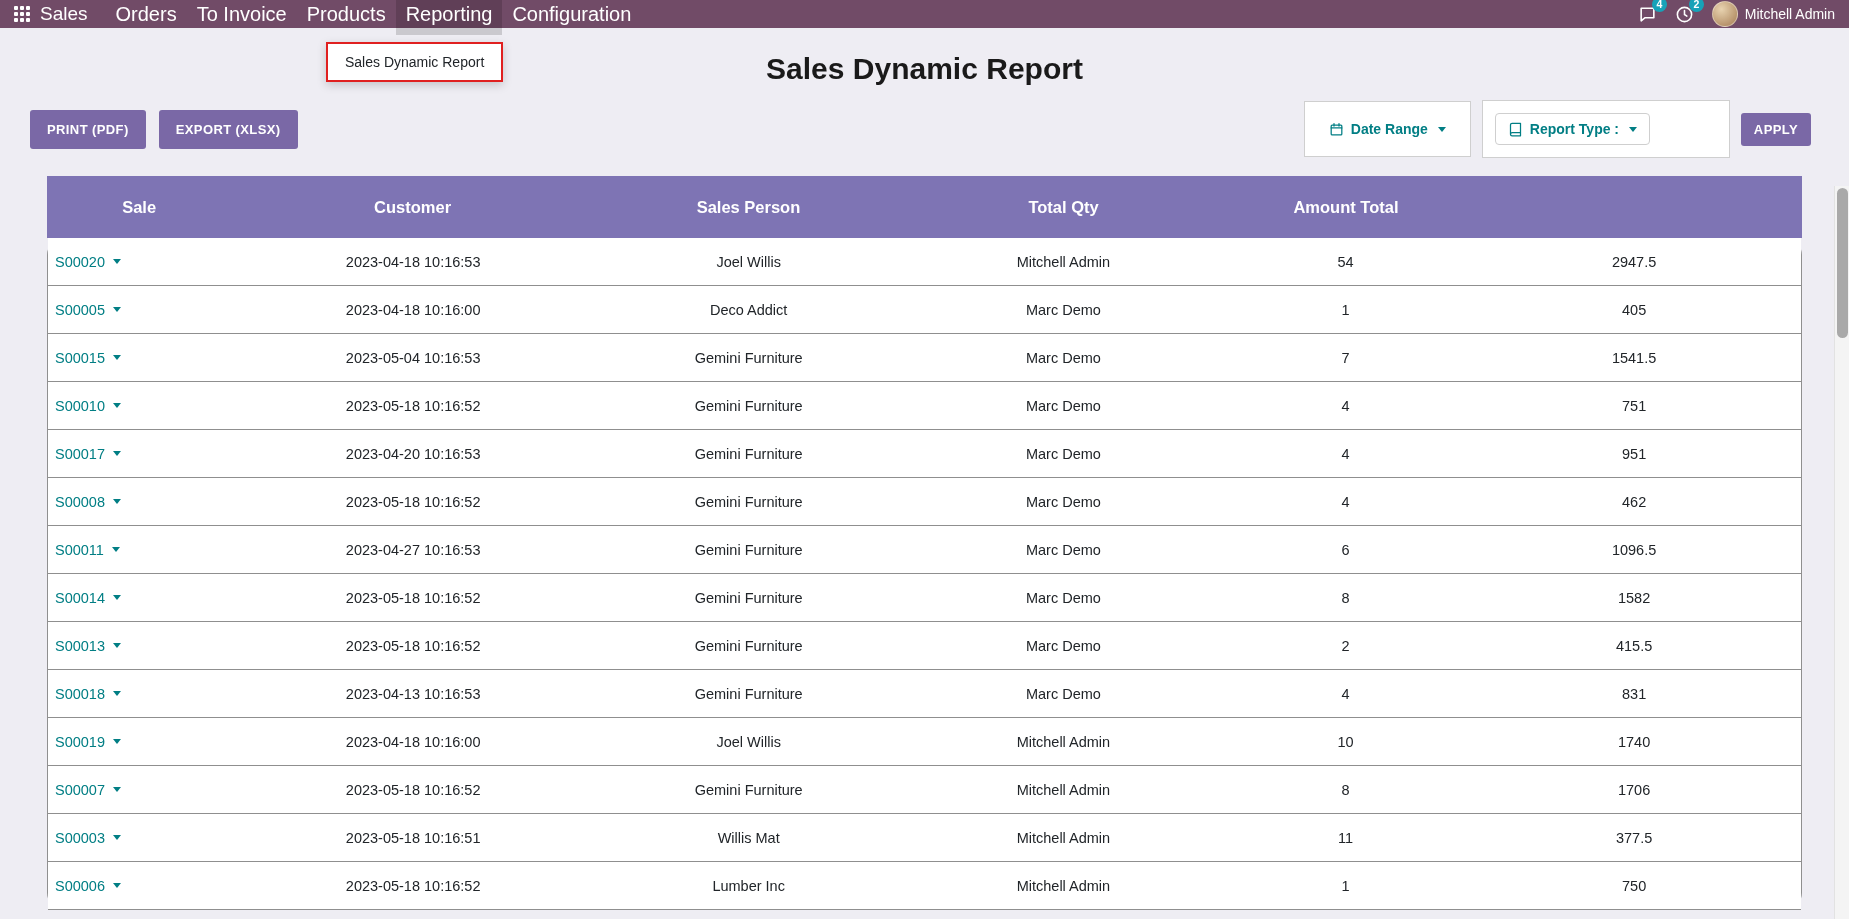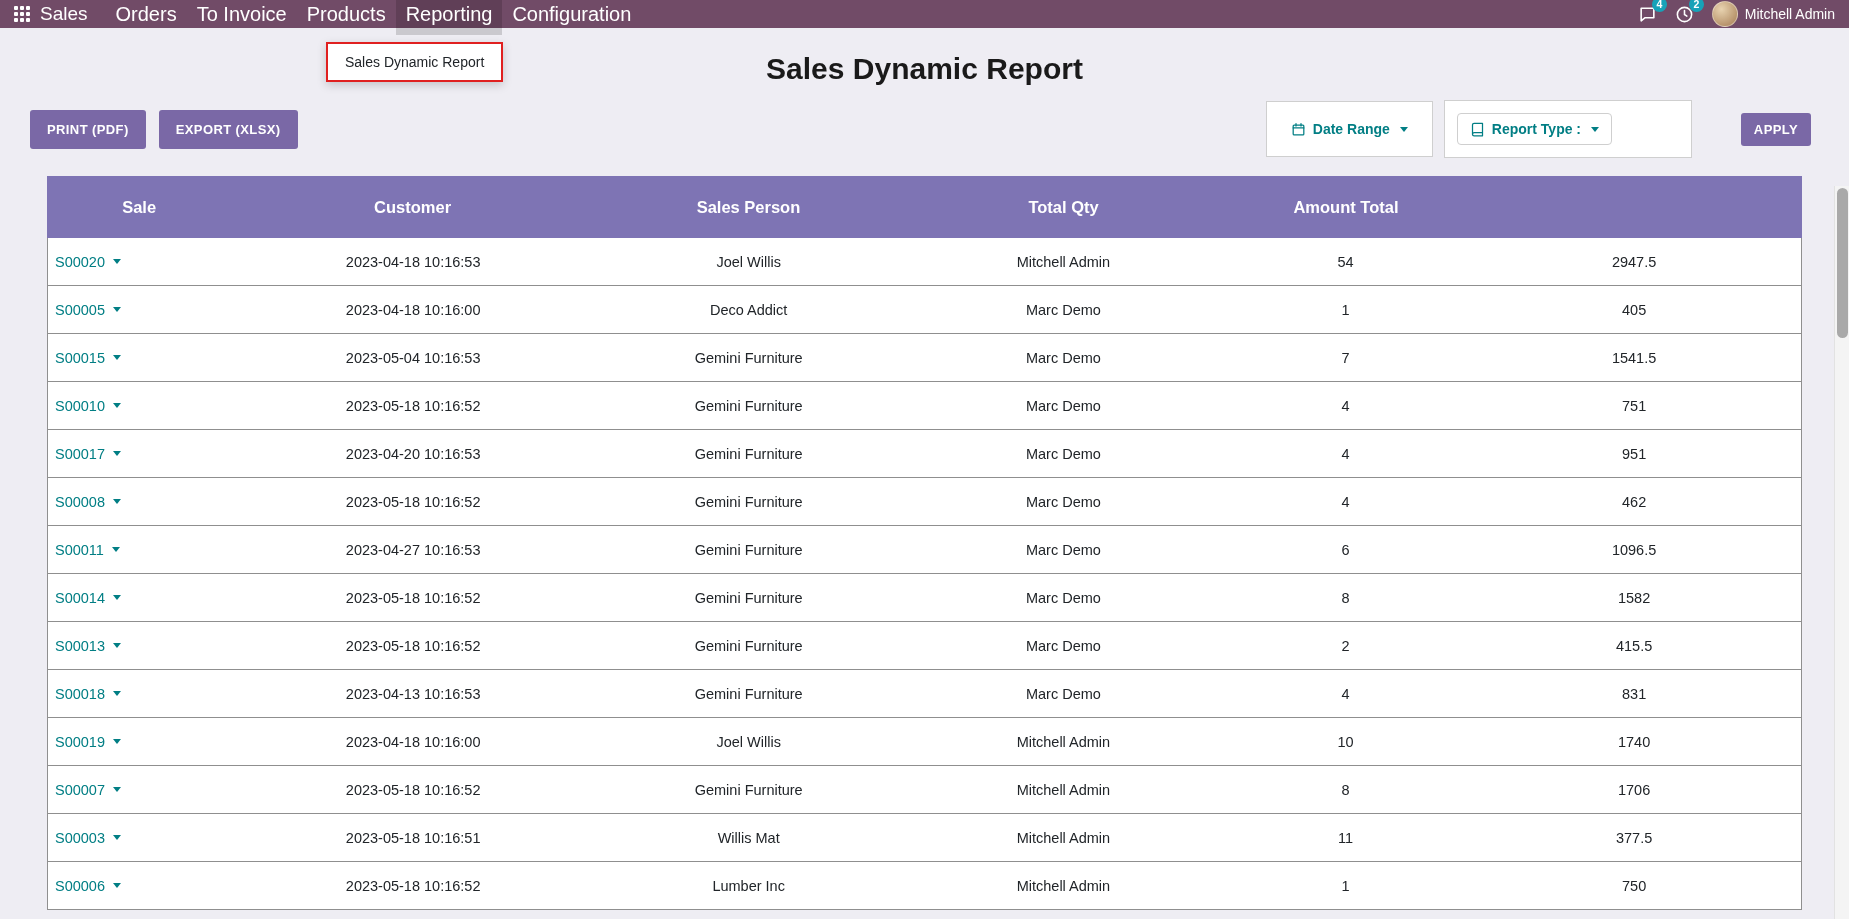--- a/index.html
+++ b/index.html
@@ -80,30 +80,30 @@
     background: #fff; border: none; color: #017e84;
     font-weight: 700; font-size: 14px; padding: 7px 12px;
     cursor: pointer; font-family: inherit;
   }
   .control-btn.bordered { border: 1px solid #cfcfcf; border-radius: 4px; }
   .caret {
     display: inline-block; width: 0; height: 0;
     border-left: 4px solid transparent; border-right: 4px solid transparent;
     border-top: 5px solid currentColor; margin-left: 3px;
   }
-  .btn-purple.apply { padding: 9px 13px; margin-left: 38px; }
+  .btn-purple.apply { padding: 9px 13px; }
 
   
   .table { margin: 18px 47px 0; --cols: 10.5fr 20.66fr 17.62fr 18.29fr 13.89fr 19.04fr; }
   .thead {
     display: grid; grid-template-columns: var(--cols);
     background: #7e74b4; color: #fff; height: 62px; align-items: center;
     font-size: 16.5px; font-weight: 700; text-align: center;
   }
-  .tbody { border-left: 1px solid #8f8f8f; border-right: 1px solid #8f8f8f; background: #fff; }
+  .tbody { border-left: 1px solid #8f8f8f; border-right: 1px solid #8f8f8f; background: #fff; border-radius: 17px; }
   .trow {
     display: grid; grid-template-columns: var(--cols);
     height: 48px; align-items: center; background: #fff;
     border-bottom: 1px solid #8f8f8f;
     font-size: 14.5px; color: #212529; text-align: center;
   }
   .tcell { overflow: hidden; text-overflow: ellipsis; white-space: nowrap; }
   .sale-cell { text-align: left; padding-left: 7px; }
   .sale-link {
     color: #017e84; cursor: pointer;

